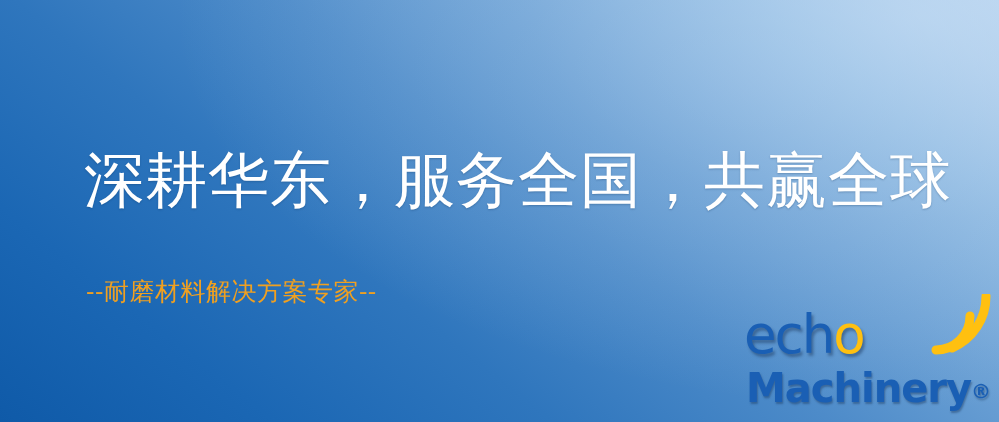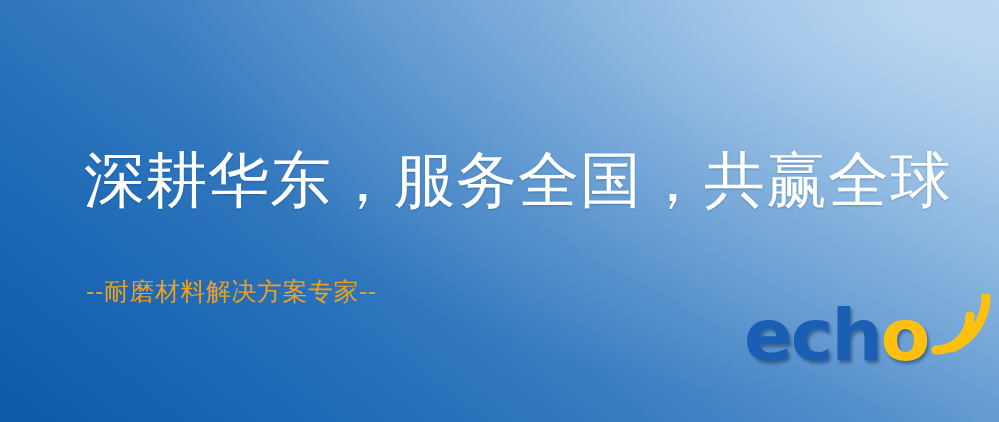--- a/index.html
+++ b/index.html
@@ -78,22 +78,22 @@
     height: 124px;
   }
 
   #logo-wordmark {
     position: absolute;
     left: 0;
     top: 0;
     width: 252px;
     height: 80px;
     font-family: "DejaVu Sans", "Liberation Sans", sans-serif;
-    font-weight: bold;
-    font-size: 72px;
+    font-weight: normal;
+    font-size: 53px;
     line-height: 78px;
     letter-spacing: -2px;
     color: #1a5fb4;
     text-shadow: 2px 3px 3px rgba(20,45,80,0.45);
     white-space: nowrap;
   }
 
   #logo-o {
     color: #ffc010;
     text-shadow: 2px 3px 3px rgba(20,45,80,0.45);
@@ -142,16 +142,17 @@
 
     <div id="logo-wordmark"><span>ech</span><span id="logo-o">o</span></div>
 
     <svg id="logo-arcs" viewBox="0 0 64 62">
       <g fill="none" stroke="#ffc010" stroke-width="9" stroke-linecap="round">
         <path d="M 6 56 A 34 34 0 0 0 40 22"></path>
         <path d="M 24 58 A 56 56 0 0 0 58 6" transform="translate(-2,-4)"></path>
       </g>
     </svg>
 
+    <div id="logo-sub"><span>Machinery</span><span id="logo-reg">®</span></div>
 
   </div>
 
 </div>
 
 </body></html>

